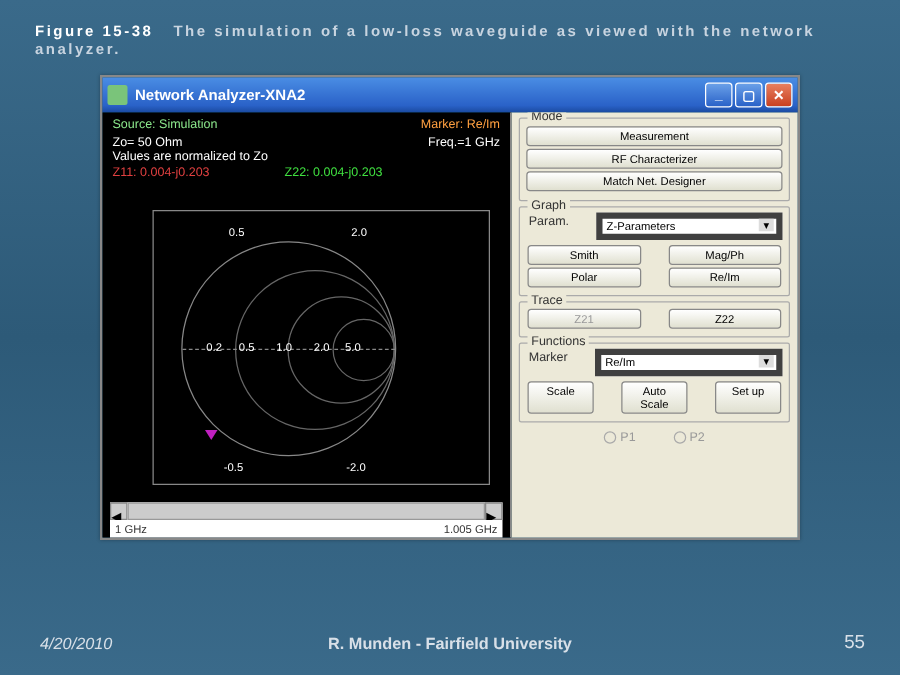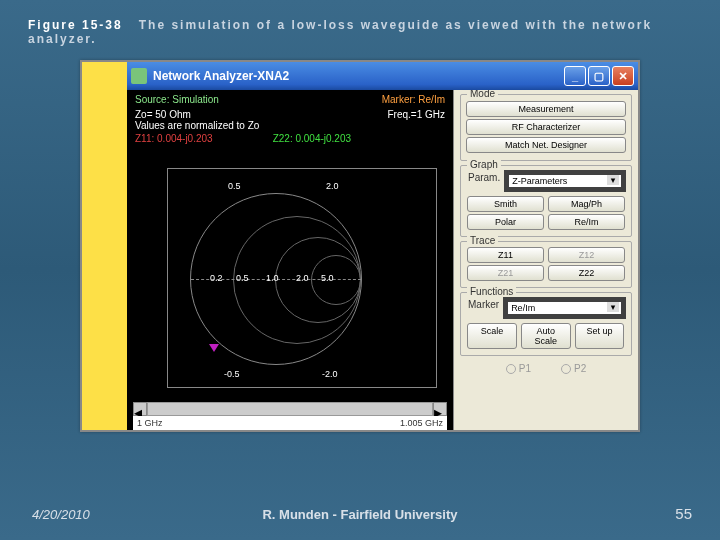--- a/index.html
+++ b/index.html
@@ -9,23 +9,22 @@
     font-family: "Trebuchet MS", Arial, sans-serif;
     position: relative; overflow: hidden;
   }
   .figure-caption {
     color: #c8d4e0; font-size: 12px; font-weight: bold;
     letter-spacing: 2px; padding: 18px 28px 4px 28px;
   }
   .caption-num { color: #fff; }
   .app-frame {
     position: absolute; left: 80px; top: 60px; width: 560px; height: 372px;
-    background: #fde047; border: 2px solid #888;
+    background: #0c4a6e; border: 2px solid #888;
     box-shadow: 0 0 3px rgba(0,0,0,0.3);
-    padding-left: 45px;
   }
   .titlebar {
     height: 28px;
     background: linear-gradient(180deg, #4a8de4 0%, #2a62c8 80%, #1a4aa0 100%);
     display: flex; align-items: center; padding: 0 4px;
   }
   .titlebar-icon {
     width: 16px; height: 16px; background: #7ac47a; margin-right: 6px;
     border-radius: 2px;
   }
@@ -103,21 +102,21 @@
   .btn {
     background: linear-gradient(#fff,#e0e0d0); border: 1px solid #888;
     border-radius: 3px; font-size: 9px; padding: 2px 4px; text-align: center;
     display: inline-block; margin: 1px;
   }
   .btn-wide { display: block; width: 100%; margin: 2px 0; }
   .btn-half { width: calc(50% - 3px); }
   .btn-third { width: calc(33% - 3px); }
   .btn-quarter { width: calc(25% - 3px); font-size: 8px; }
   .btn-disabled { color: #999; }
-  .row { display: flex; gap: 2px; }
+  .row { display: flex; gap: 20px; justify-content: flex-end; }
   .label-inline { font-size: 10px; padding: 2px 2px; color: #333; }
   .select {
     background: #fff; border: 5px solid #404040; font-size: 9px; padding: 1px 14px 1px 3px;
     position: relative; flex: 1;
   }
   .select::after {
     content: "▾"; position: absolute; right: 2px; top: 0; font-size: 9px;
     background: #ddd; width: 12px; text-align: center;
   }
   .port-bar {
@@ -226,24 +225,20 @@
         </div>
         <div class="row">
           <div class="btn btn-half">Polar</div>
           <div class="btn btn-half">Re/Im</div>
         </div>
       </div>
 
       <div class="group">
         <span class="group-title">Trace</span>
         <div class="row">
-          <div class="btn btn-half">Z11</div>
-          <div class="btn btn-half btn-disabled">Z12</div>
-        </div>
-        <div class="row">
           <div class="btn btn-half btn-disabled">Z21</div>
           <div class="btn btn-half">Z22</div>
         </div>
       </div>
 
       <div class="group">
         <span class="group-title">Functions</span>
         <div class="row">
           <span class="label-inline">Marker</span>
           <div class="select">Re/Im</div>

